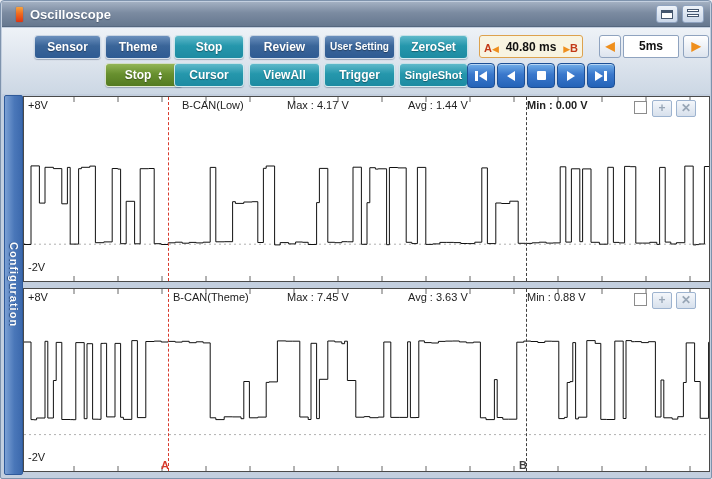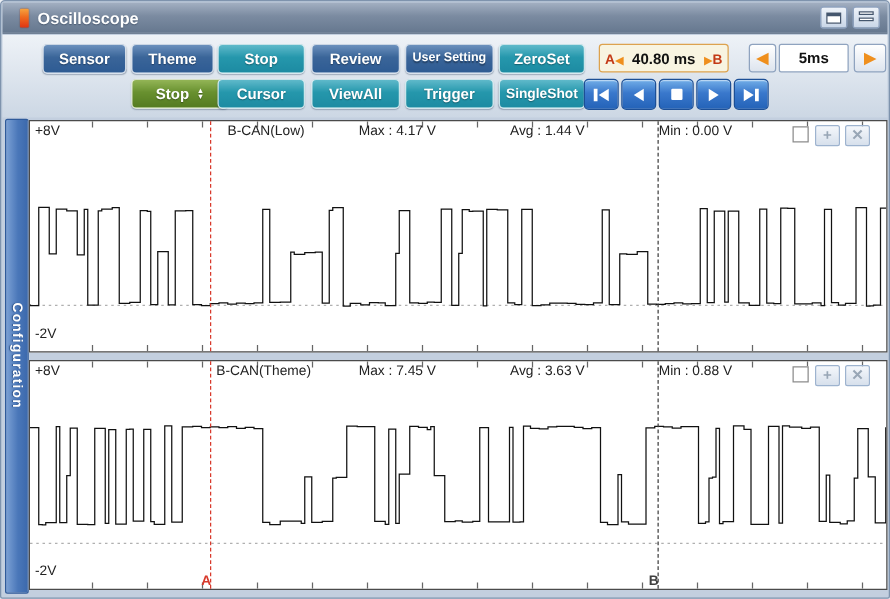--- a/index.html
+++ b/index.html
@@ -157,21 +157,21 @@
         <line x1="0" x2="685" y1="147.2" y2="147.2" stroke="#b0b0b0" stroke-dasharray="2,3"></line>
         <path d="M50 0 V5 M50 179 V184 M94 0 V5 M94 179 V184 M138 0 V5 M138 179 V184 M182 0 V5 M182 179 V184 M226 0 V5 M226 179 V184 M270 0 V5 M270 179 V184 M314 0 V5 M314 179 V184 M358 0 V5 M358 179 V184 M402 0 V5 M402 179 V184 M446 0 V5 M446 179 V184 M490 0 V5 M490 179 V184 M534 0 V5 M534 179 V184 M578 0 V5 M578 179 V184 M622 0 V5 M622 179 V184 M666 0 V5 M666 179 V184 " stroke="#666" fill="none"></path>
         <path d="M0 146.3 L0.0 147.5 L7.0 147.5 L7.0 68.9 L15.4 68.9 L15.4 106.1 L21.0 106.1 L21.0 70.3 L29.4 70.3 L29.4 71.6 L37.8 71.6 L37.8 106.8 L43.4 106.8 L43.4 70.4 L46.2 70.4 L46.2 147.1 L54.6 147.1 L54.6 71.7 L57.4 71.7 L57.4 70.3 L65.8 70.3 L65.8 69.1 L71.4 69.1 L71.4 145.7 L79.8 145.7 L79.8 144.9 L88.2 144.9 L88.2 71.5 L93.8 71.5 L93.8 72.1 L96.6 72.1 L96.6 146.7 L102.2 146.7 L102.2 104.3 L110.6 104.3 L110.6 146.8 L116.2 146.8 L116.2 71.7 L124.6 71.7 L124.6 71.5 L130.2 71.5 L130.2 146.7 L137.2 146.7 L137.2 147.5 L144.2 147.5 L144.2 145.8 L151.2 145.8 L151.2 145.2 L158.2 145.2 L158.2 146.2 L165.2 146.2 L165.2 145.4 L172.2 145.4 L172.2 145.9 L179.2 145.9 L179.2 145.2 L186.2 145.2 L186.2 70.4 L191.8 70.4 L191.8 144.8 L200.2 144.8 L200.2 144.7 L208.6 144.7 L208.6 104.7 L211.4 104.7 L211.4 106.4 L219.8 106.4 L219.8 105.0 L228.2 105.0 L228.2 104.7 L233.8 104.7 L233.8 145.5 L239.4 145.5 L239.4 71.3 L242.2 71.3 L242.2 69.0 L250.6 69.0 L250.6 147.9 L256.2 147.9 L256.2 145.6 L264.6 145.6 L264.6 146.9 L271.6 146.9 L271.6 145.0 L278.6 145.0 L278.6 145.3 L284.2 145.3 L284.2 147.5 L292.6 147.5 L292.6 105.6 L295.4 105.6 L295.4 71.4 L303.8 71.4 L303.8 145.3 L310.8 145.3 L310.8 145.7 L317.8 145.7 L317.8 144.7 L323.4 144.7 L323.4 144.8 L329.0 144.8 L329.0 70.2 L337.4 70.2 L337.4 147.3 L343.0 147.3 L343.0 105.7 L345.8 105.7 L345.8 70.7 L351.4 70.7 L351.4 72.1 L354.2 72.1 L354.2 71.8 L362.6 71.8 L362.6 147.7 L365.4 147.7 L365.4 70.5 L373.8 70.5 L373.8 70.9 L382.2 70.9 L382.2 145.3 L387.8 145.3 L387.8 146.6 L393.4 146.6 L393.4 70.4 L401.8 70.4 L401.8 147.4 L408.8 147.4 L408.8 146.9 L415.8 146.9 L415.8 145.4 L422.8 145.4 L422.8 145.4 L429.8 145.4 L429.8 145.6 L436.8 145.6 L436.8 146.5 L443.8 146.5 L443.8 146.6 L450.8 146.6 L450.8 145.2 L457.8 145.2 L457.8 70.9 L463.4 70.9 L463.4 146.6 L471.8 146.6 L471.8 106.0 L477.4 106.0 L477.4 106.5 L485.8 106.5 L485.8 104.2 L494.2 104.2 L494.2 146.3 L501.2 146.3 L501.2 146.4 L508.2 146.4 L508.2 145.8 L515.2 145.8 L515.2 145.2 L522.2 145.2 L522.2 146.1 L529.2 146.1 L529.2 145.9 L536.2 145.9 L536.2 69.8 L541.8 69.8 L541.8 145.1 L547.4 145.1 L547.4 71.8 L555.8 71.8 L555.8 144.7 L558.6 144.7 L558.6 71.9 L567.0 71.9 L567.0 145.3 L575.4 145.3 L575.4 147.2 L583.8 147.2 L583.8 70.3 L589.4 70.3 L589.4 145.4 L595.0 145.4 L595.0 145.9 L600.6 145.9 L600.6 69.4 L606.2 69.4 L606.2 69.7 L611.8 69.7 L611.8 146.1 L618.8 146.1 L618.8 146.1 L625.8 146.1 L625.8 145.3 L632.8 145.3 L632.8 147.4 L635.6 147.4 L635.6 70.4 L641.2 70.4 L641.2 145.1 L646.8 145.1 L646.8 147.0 L652.4 147.0 L652.4 145.7 L660.8 145.7 L660.8 69.1 L669.2 69.1 L669.2 147.9 L672.0 147.9 L672.0 147.6 L674.8 147.6 L674.8 147.0 L680.4 147.0 L680.4 69.5 L685.0 69.5" stroke="#111111" fill="none" stroke-width="1"></path>
       </svg>
     <div class="cursor-line cur-a" style="left: 144px;"></div>
     <div class="cursor-line cur-b" style="left: 502px;"></div>
     <div class="hlabel scale-top">+8V</div>
     <div class="hlabel" style="left:134px;margin-left:24px;">B-CAN(Low)</div>
     <div class="hlabel" style="left:263px;">Max : 4.17 V</div>
     <div class="hlabel" style="left:384px;">Avg : 1.44 V</div>
-    <div class="hlabel" style="left:503px;">Min : 0.00 V</div>
+    <div class="hlabel" style="left:503px;font-weight:bold;">Min : 0.00 V</div>
     <div class="chk" style="left:610px;"></div>
     <div class="pbtn" style="left:628px;">+</div>
     <div class="pbtn" style="left:652px;">✕</div>
     <div class="scale-bot">-2V</div>
   </div>
 
   <div class="pane" id="pane1">
     <svg preserveAspectRatio="none" viewBox="0 0 685 182">
         <line x1="0" x2="685" y1="145.6" y2="145.6" stroke="#b0b0b0" stroke-dasharray="2,3"></line>
         <path d="M50 0 V5 M50 177 V182 M94 0 V5 M94 177 V182 M138 0 V5 M138 177 V182 M182 0 V5 M182 177 V182 M226 0 V5 M226 177 V182 M270 0 V5 M270 177 V182 M314 0 V5 M314 177 V182 M358 0 V5 M358 177 V182 M402 0 V5 M402 177 V182 M446 0 V5 M446 177 V182 M490 0 V5 M490 177 V182 M534 0 V5 M534 177 V182 M578 0 V5 M578 177 V182 M622 0 V5 M622 177 V182 M666 0 V5 M666 177 V182 " stroke="#666" fill="none"></path>

